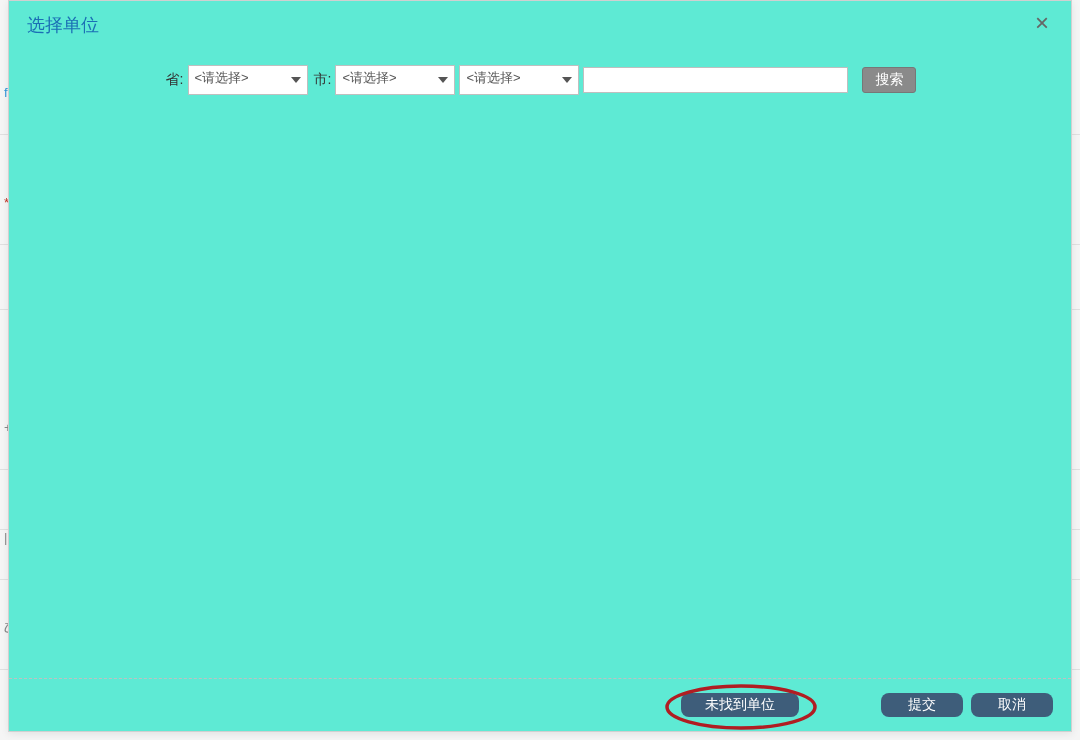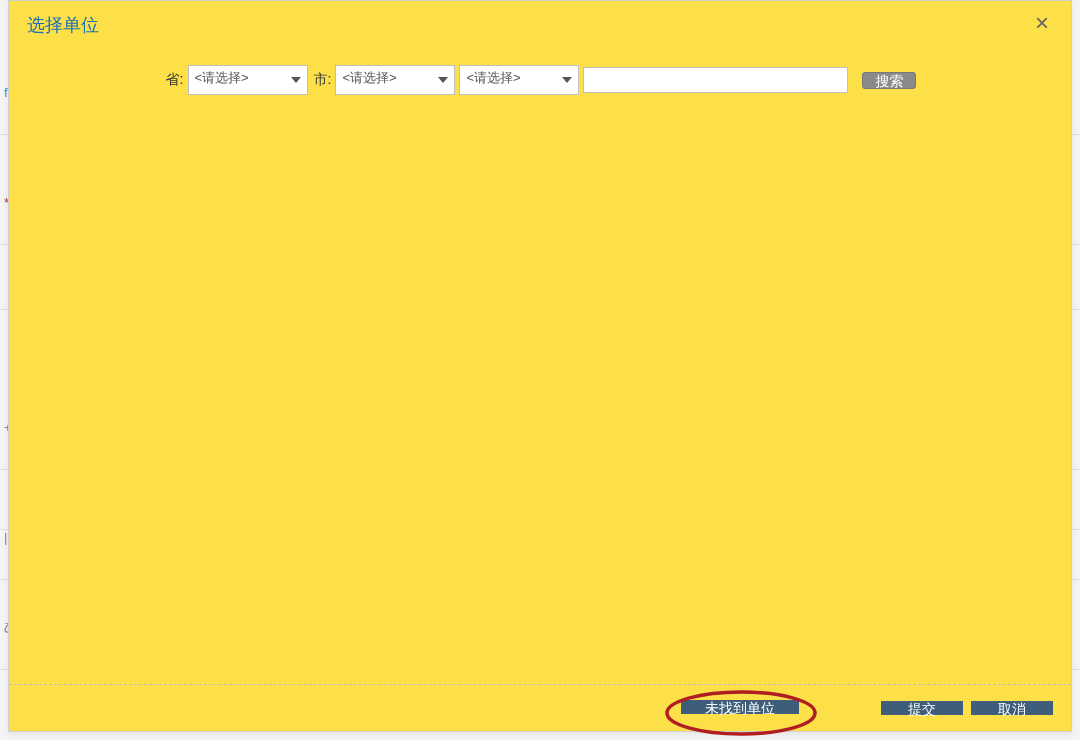--- a/index.html
+++ b/index.html
@@ -41,21 +41,21 @@
       position: absolute;
       left: 4px;
     }
 
     .modal {
       position: absolute;
       left: 8px;
       right: 8px;
       top: 0;
       bottom: 8px;
-      background: #fde047;
+      background: #5eead4;
       border: 1px solid #d0d0d0;
       box-shadow: 0 2px 8px rgba(0,0,0,0.08);
       display: flex;
       flex-direction: column;
     }
     .modal-header {
       padding: 12px 18px 8px 18px;
       position: relative;
     }
     .modal-title {
@@ -111,21 +111,21 @@
       border-top: 6px solid #555;
     }
     .text-input {
       height: 26px;
       border: 1px solid #bfbfbf;
       width: 265px;
       padding: 2px 6px;
       font-size: 13px;
     }
     .search-btn {
-      height: 17px;
+      height: 26px;
       background: #8a8a8a;
       color: #fff;
       border: 1px solid #777;
       border-radius: 3px;
       padding: 0 12px;
       margin-left: 10px;
       cursor: pointer;
       font-size: 14px;
     }
 
@@ -137,28 +137,28 @@
     .modal-footer {
       border-top: 1px dashed #c0c0c0;
       padding: 14px 18px;
       display: flex;
       justify-content: flex-end;
       align-items: center;
       gap: 8px;
     }
     .btn {
       min-width: 82px;
-      height: 14px;
+      height: 24px;
       background: #3e5d7a;
       color: #fff;
       border: none;
       font-size: 14px;
       cursor: pointer;
       padding: 0 14px;
-      border-radius: 0;
+      border-radius: 8px;
     }
     .not-found-wrap {
       position: relative;
       margin-right: 74px;
     }
     .highlight-ellipse {
       position: absolute;
       left: -20px;
       top: -11px;
       width: 160px;

